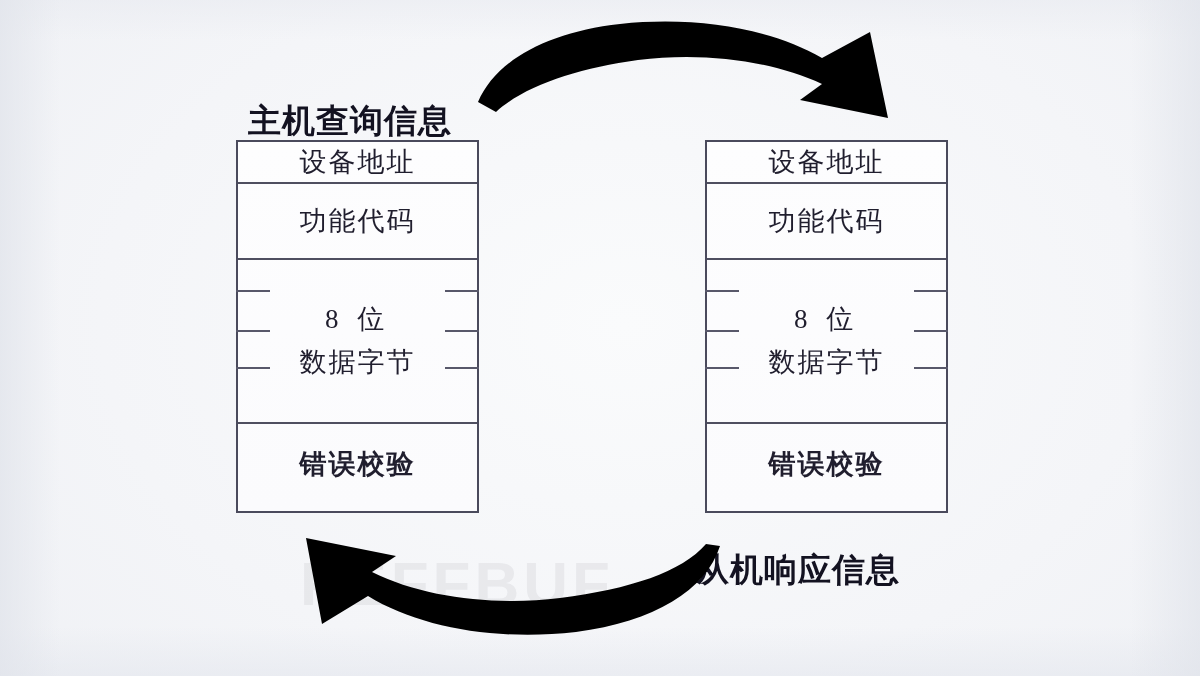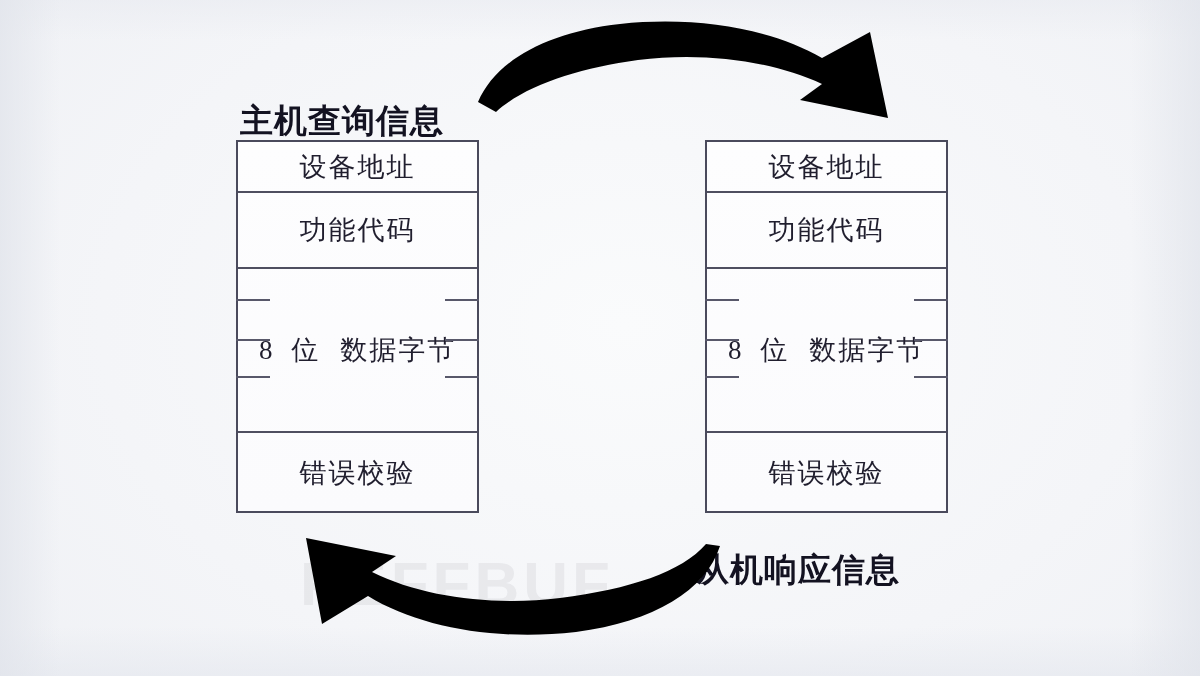--- a/index.html
+++ b/index.html
@@ -71,32 +71,33 @@
     box-sizing: border-box;
     display: flex;
     align-items: center;
     justify-content: center;
     color: #201e2e;
     font-size: 27px;
     letter-spacing: 2px;
     border-bottom: 2px solid #4f4f60;
     flex: 0 0 auto;
   }
-  .row-addr { height: 51px; }
+  .row-addr { height: 42px; }
   .row-func { height: 76px; }
   .row-data {
     height: 164px;
     border-bottom: 2px solid #4f4f60;
-    flex-direction: row;
+    flex-direction: column;
     justify-content: center;
     gap: 16px;
   }
   .row-crc {
     height: 80px;
     border-bottom: none;
+    font-weight: bold;
   }
   .data-line {
     display: block;
     text-align: center;
     line-height: 1;
   }
   .data-line-bits { letter-spacing: 6px; }
 
   
   .ticks {
@@ -123,21 +124,21 @@
   
   .caption {
     position: absolute;
     font-family: "Liberation Sans", "DejaVu Sans", sans-serif;
     font-weight: bold;
     font-size: 33px;
     letter-spacing: 1px;
     color: #131221;
     white-space: nowrap;
   }
-  #caption-master { left: 240px; top: 99px; }
+  #caption-master { left: 248px; top: 99px; }
   #caption-slave  { left: 696px; top: 548px; }
 
   
   #arrow-top, #arrow-bottom {
     position: absolute;
     pointer-events: none;
   }
   #arrow-top    { left: 470px; top: 14px; }
   #arrow-bottom { left: 258px; top: 528px; }
   .arrow-shape { fill: #000000; }

